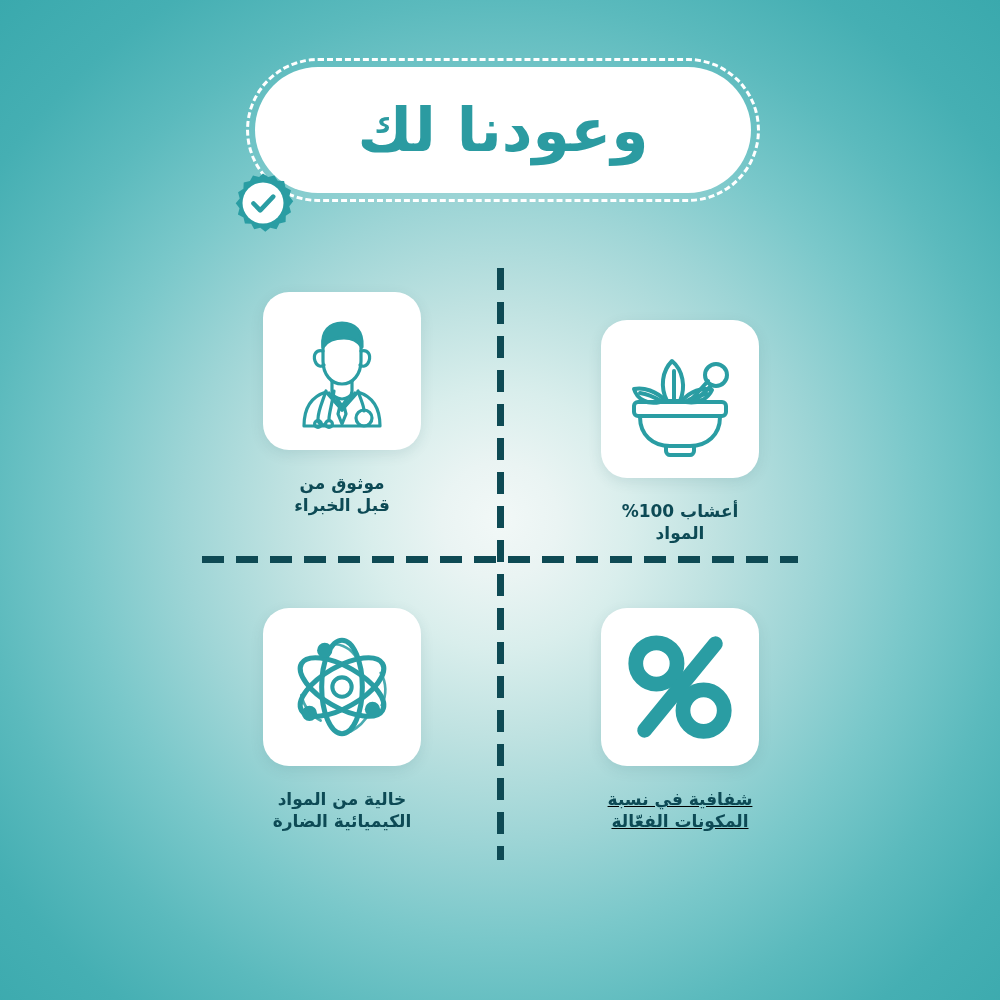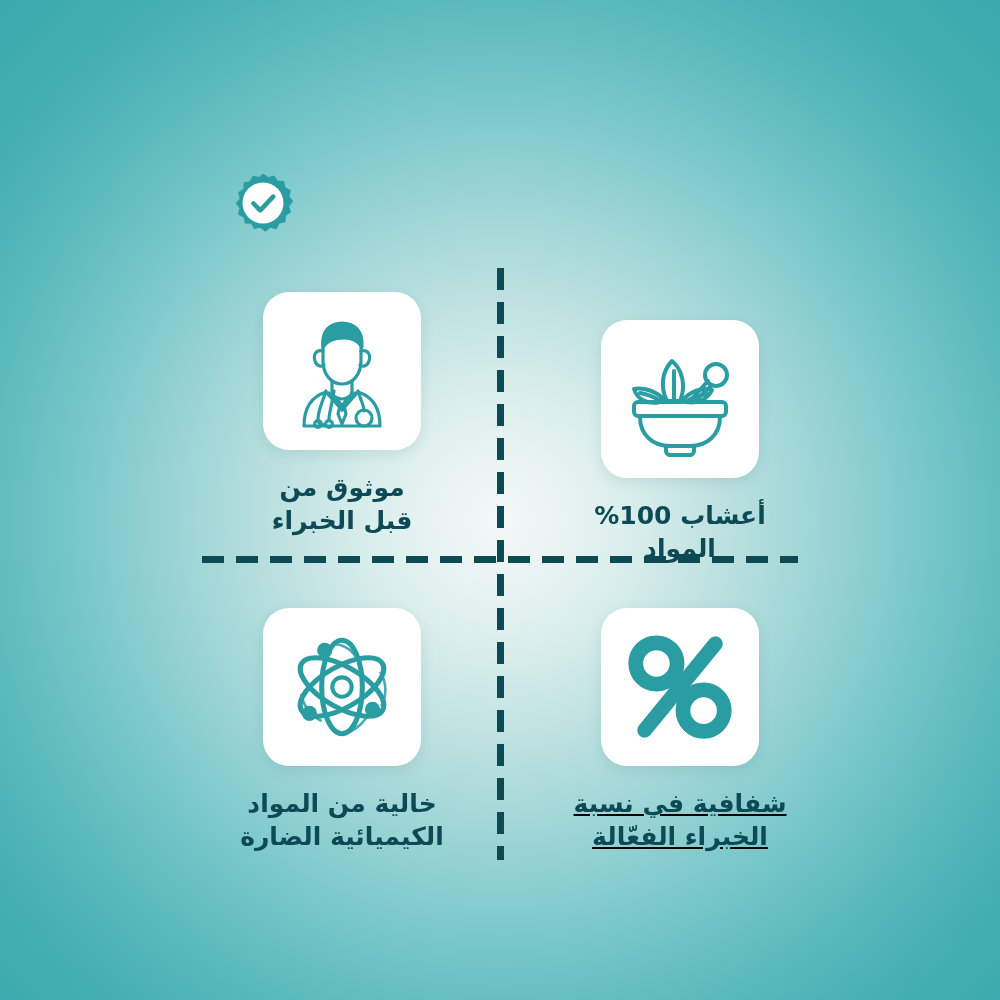--- a/index.html
+++ b/index.html
@@ -137,32 +137,38 @@
     display: flex;
     align-items: center;
     justify-content: center;
   }
   .icon-card svg { display: block; }
 
   .feature-label {
     margin-top: 22px;
     text-align: center;
     color: #0d4a55;
-    font-size: 25px;
+    font-size: 17px;
     font-weight: bold;
     line-height: 1.3;
     direction: rtl;
     width: 240px;
   }
 </style>
 </head>
 <body>
 
 <div class="poster">
 
+  <div class="title-zone">
+    <div class="pill-dash"></div>
+    <div class="pill">
+      <div class="pill-title">وعودنا لك</div>
+    </div>
+  </div>
 
   <div class="badge">
     <svg width="70" height="70" viewBox="0 0 70 70" aria-hidden="true">
       <g fill="#2a9da3">
         <path d="M35 1.5
                  L40.2 5.0 L46.3 3.4 L49.8 8.7 L56.1 9.0 L57.4 15.2
                  L62.9 18.2 L61.4 24.3 L65.2 29.3 L61.3 34.2 L63.0 40.2
                  L57.8 43.8 L57.6 50.1 L51.4 51.6 L48.5 57.2 L42.3 55.8
                  L37.3 59.7 L32.3 55.7 L26.2 57.3 L23.2 51.8 L16.9 51.5
                  L15.5 45.4 L9.9 42.4 L11.5 36.3 L7.7 31.3 L11.7 26.4
@@ -288,18 +294,18 @@
             <g fill="none" stroke="#2a9da3" stroke-linecap="round">
               <circle cx="36" cy="36" r="21" stroke-width="15"></circle>
               <circle cx="84" cy="84" r="21" stroke-width="15"></circle>
               <path d="M96 16 L24 104" stroke-width="15"></path>
             </g>
           </svg>
         </span>
       </div>
       <div class="feature-label">
         <div>شفافية في نسبة</div>
-        <div>الخبراء الفعّالة</div>
+        <div>المكونات الفعّالة</div>
       </div>
     </div>
 
   </div>
 </div>
 
 </body></html>

